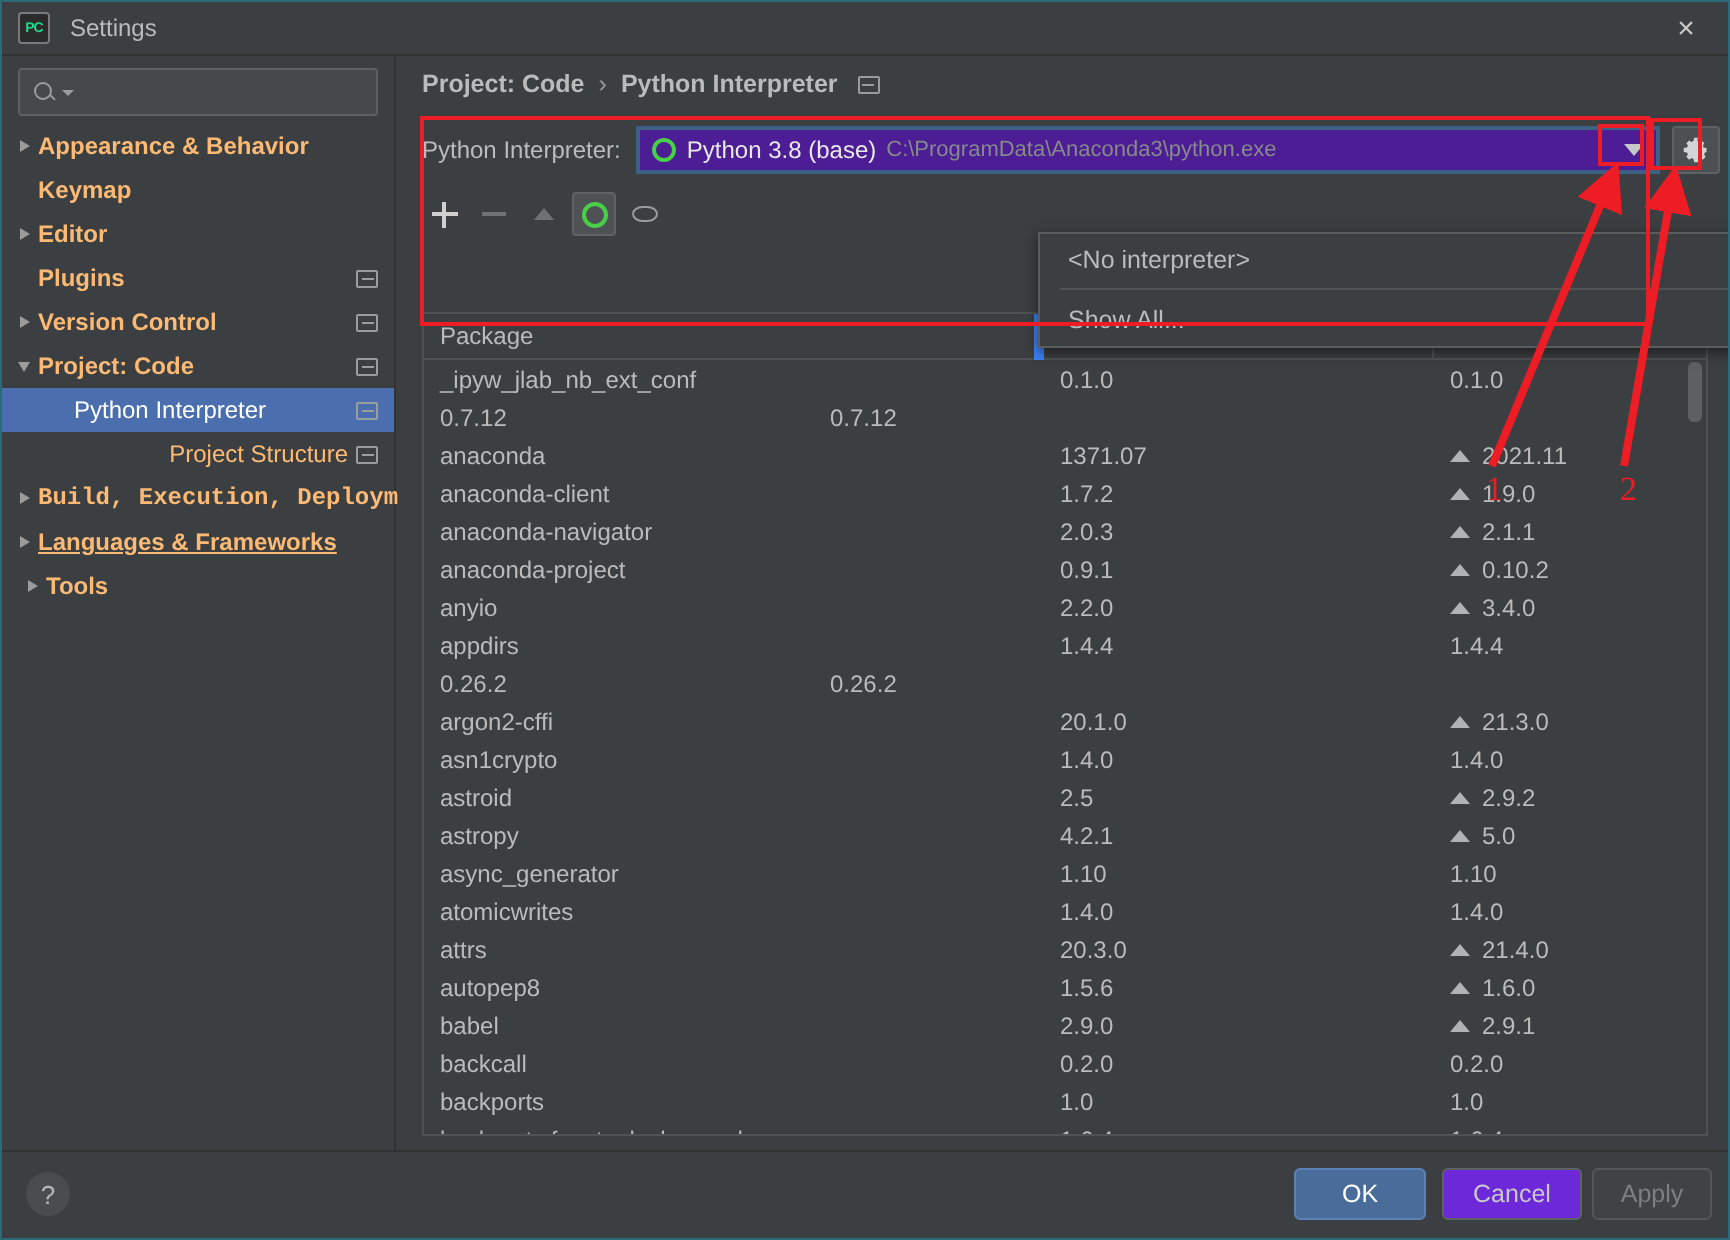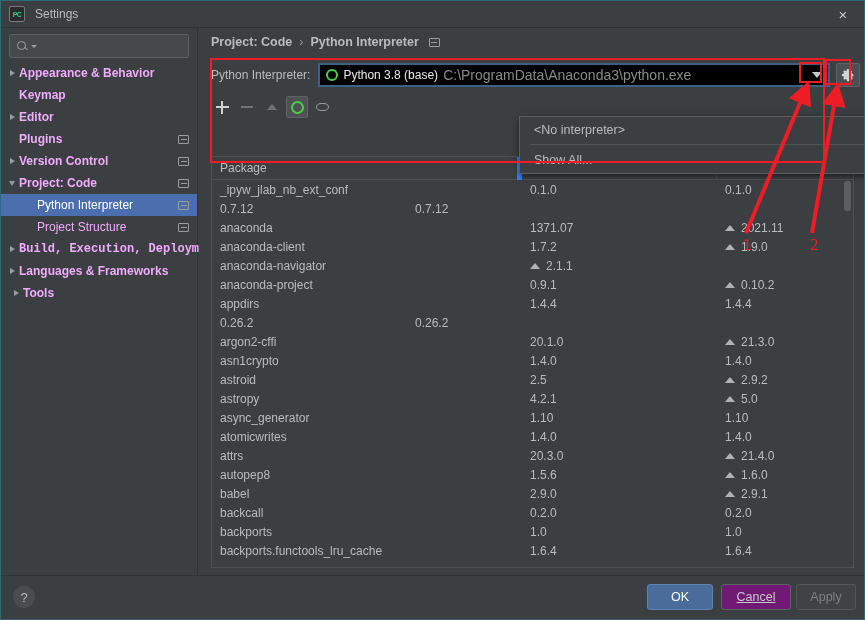--- a/index.html
+++ b/index.html
@@ -77,21 +77,21 @@
     border-top: 3.5px solid #9a9d9e;
   }
   .search-input {
     flex: 1; background: transparent; border: none; outline: none;
     color: #bbbbbb; font-size: 12px; font-family: "Liberation Sans", sans-serif;
     margin-left: 4px;
   }
   .tree { margin-top: 4px; }
   .tree-item {
     height: 22px; display: flex; align-items: center;
-    font-size: 12px; color: #f0abfc; position: relative;
+    font-size: 12px; color: #fdba74; position: relative;
     padding-right: 8px;
   }
   .tree-item.selected { background: #4b6eaf; color: #ffffff; }
   .tw-arrow {
     width: 14px; flex: 0 0 14px; display: flex;
     align-items: center; justify-content: center;
   }
   .tw-arrow i {
     display: block; width: 0; height: 0;
   }
@@ -136,32 +136,32 @@
   }
 
   .interp-row {
     display: flex; align-items: center;
     padding: 6px 6px 0 12px; height: 32px;
   }
   .interp-label { font-size: 12px; color: #bbbbbb; white-space: nowrap; text-align: right; }
   .combo {
     position: relative; margin-left: 8px;
     flex: 1; height: 24px;
-    background: #000000;
+    background: #4c1d95;
     border: 2px solid #3d6185;
     display: flex; align-items: center;
     padding: 0 0 0 6px;
   }
   .conda-ring {
     width: 12px; height: 12px; flex: 0 0 12px;
     border: 2px solid #49d048; border-radius: 50%;
     margin-right: 5px;
   }
   .combo-main { font-size: 12px; color: #e8e8e8; white-space: nowrap; }
-  .combo-path { font-size: 14px; color: #878a8b; margin-left: 5px; white-space: nowrap; }
+  .combo-path { font-size: 11px; color: #878a8b; margin-left: 5px; white-space: nowrap; }
   .combo-arrow-btn {
     position: absolute; right: 0; top: 0;
     width: 22px; height: 20px;
     display: flex; align-items: center; justify-content: center;
   }
   .combo-arrow {
     width: 0; height: 0;
     border-left: 5px solid transparent; border-right: 5px solid transparent;
     border-top: 6px solid #c5c8c9;
   }
@@ -266,21 +266,21 @@
     background: #4a4d4f;
     display: flex; align-items: center; justify-content: center;
     color: #b5b8b9; font-size: 13px;
   }
   .btn {
     position: absolute; top: 8px; height: 26px;
     display: flex; align-items: center; justify-content: center;
     font-size: 12.5px; border-radius: 3px;
   }
   .btn-ok     { right: 153px; width: 66px; background: #4a6c9b; border: 1px solid #5b82b4; color: #ffffff; }
-  .btn-cancel { right: 75px;  width: 70px; background: #701a75; border: 1px solid #5e6263; color: #c8cacb; text-decoration: underline; }
+  .btn-cancel { right: 75px;  width: 70px; background: #6d28d9; border: 1px solid #5e6263; color: #c8cacb; }
   .btn-apply  { right: 10px;  width: 60px; background: #3f4345; border: 1px solid #53575a; color: #7d8082; }
 
   
   .anno-box {
     position: absolute; border: 2px solid #ee1c25;
     pointer-events: none; z-index: 60;
   }
   .anno-num {
     position: absolute; color: #ee1c25; font-size: 17px;
     font-family: "Liberation Serif", serif; z-index: 60;
@@ -350,34 +350,34 @@
           <span class="tree-label bold">Project: Code</span>
           <span class="proj-icon"></span>
         </div>
         <div class="tree-item selected" style="padding-left: 22px;">
           <span class="tw-arrow none">
             <i></i>
           </span>
           <span class="tree-label">Python Interpreter</span>
           <span class="proj-icon"></span>
         </div>
-        <div class="tree-item" style="padding-left: 22px;">
+        <div class="tree-item" style="padding-left: 22px; text-align: right;">
           <span class="tw-arrow none">
             <i></i>
           </span>
           <span class="tree-label">Project Structure</span>
           <span class="proj-icon"></span>
         </div>
         <div class="tree-item" style="padding-left: 4px; font-family: Liberation Mono, monospace;">
           <span class="tw-arrow closed">
             <i></i>
           </span>
           <span class="tree-label bold">Build, Execution, Deployment</span>
         </div>
-        <div class="tree-item" style="padding-left: 4px;">
+        <div class="tree-item" style="padding-left: 4px; text-decoration: underline;">
           <span class="tw-arrow closed">
             <i></i>
           </span>
           <span class="tree-label bold">Languages &amp; Frameworks</span>
         </div>
         <div class="tree-item" style="padding-left: 8px;">
           <span class="tw-arrow closed">
             <i></i>
           </span>
           <span class="tree-label bold">Tools</span>
@@ -461,31 +461,40 @@
           <div class="pkg-row">
             <div class="cell c1">anaconda-client</div>
             <div class="cell c2">1.7.2</div>
             <div class="cell c3">
               <span class="up-tri"></span>
               <span>1.9.0</span>
             </div>
           </div>
           <div class="pkg-row">
             <div class="cell c1">anaconda-navigator</div>
+            <div class="cell c2">2.0.3</div>
             <div class="cell c3">
               <span class="up-tri"></span>
               <span>2.1.1</span>
             </div>
           </div>
           <div class="pkg-row">
             <div class="cell c1">anaconda-project</div>
             <div class="cell c2">0.9.1</div>
             <div class="cell c3">
               <span class="up-tri"></span>
               <span>0.10.2</span>
+            </div>
+          </div>
+          <div class="pkg-row">
+            <div class="cell c1">anyio</div>
+            <div class="cell c2">2.2.0</div>
+            <div class="cell c3">
+              <span class="up-tri"></span>
+              <span>3.4.0</span>
             </div>
           </div>
           <div class="pkg-row">
             <div class="cell c1">appdirs</div>
             <div class="cell c2">1.4.4</div>
             <div class="cell c3">
               <span>1.4.4</span>
             </div>
           </div>
           <div class="pkg-row">

